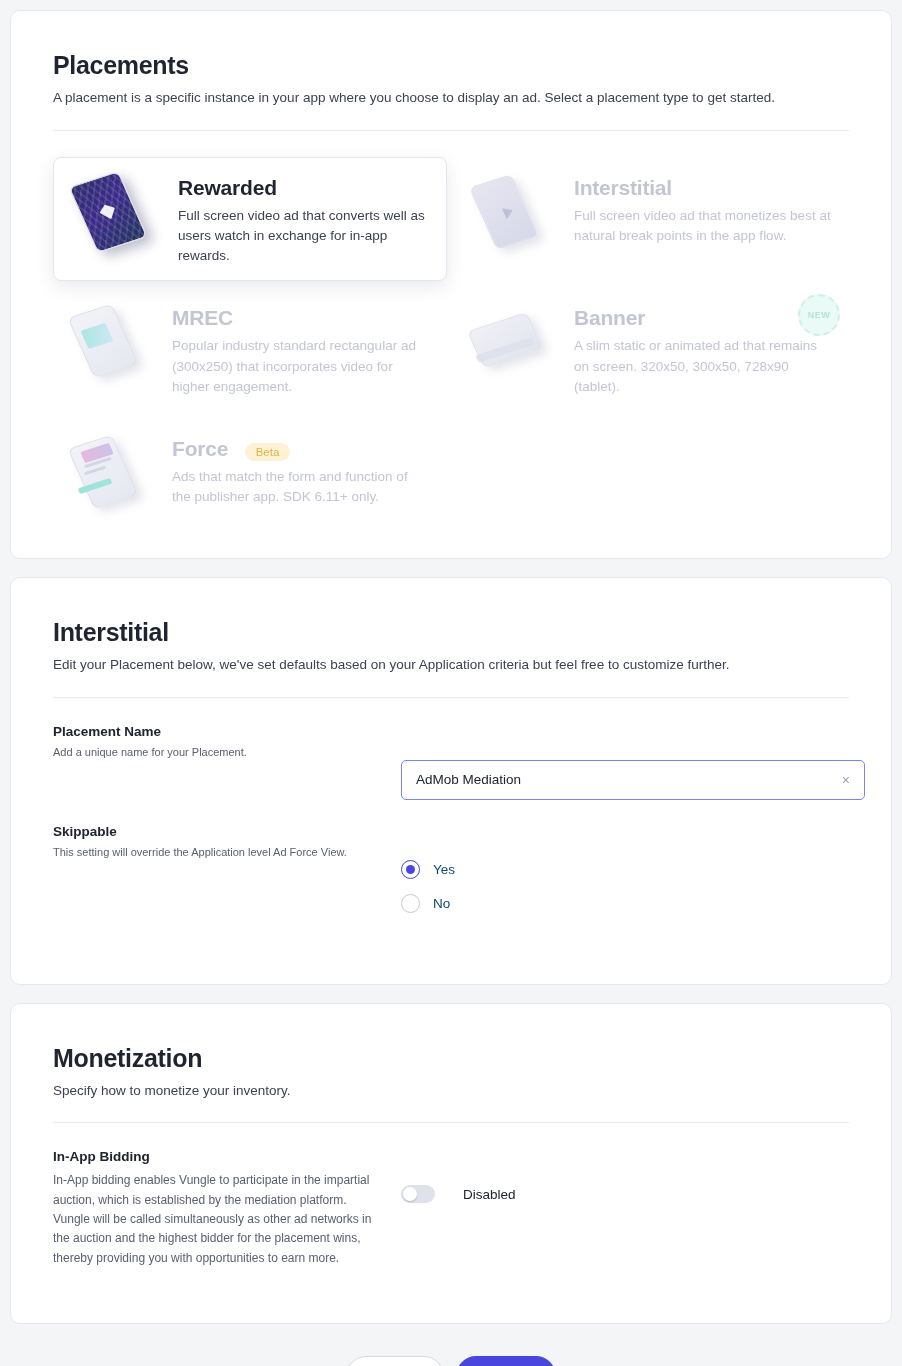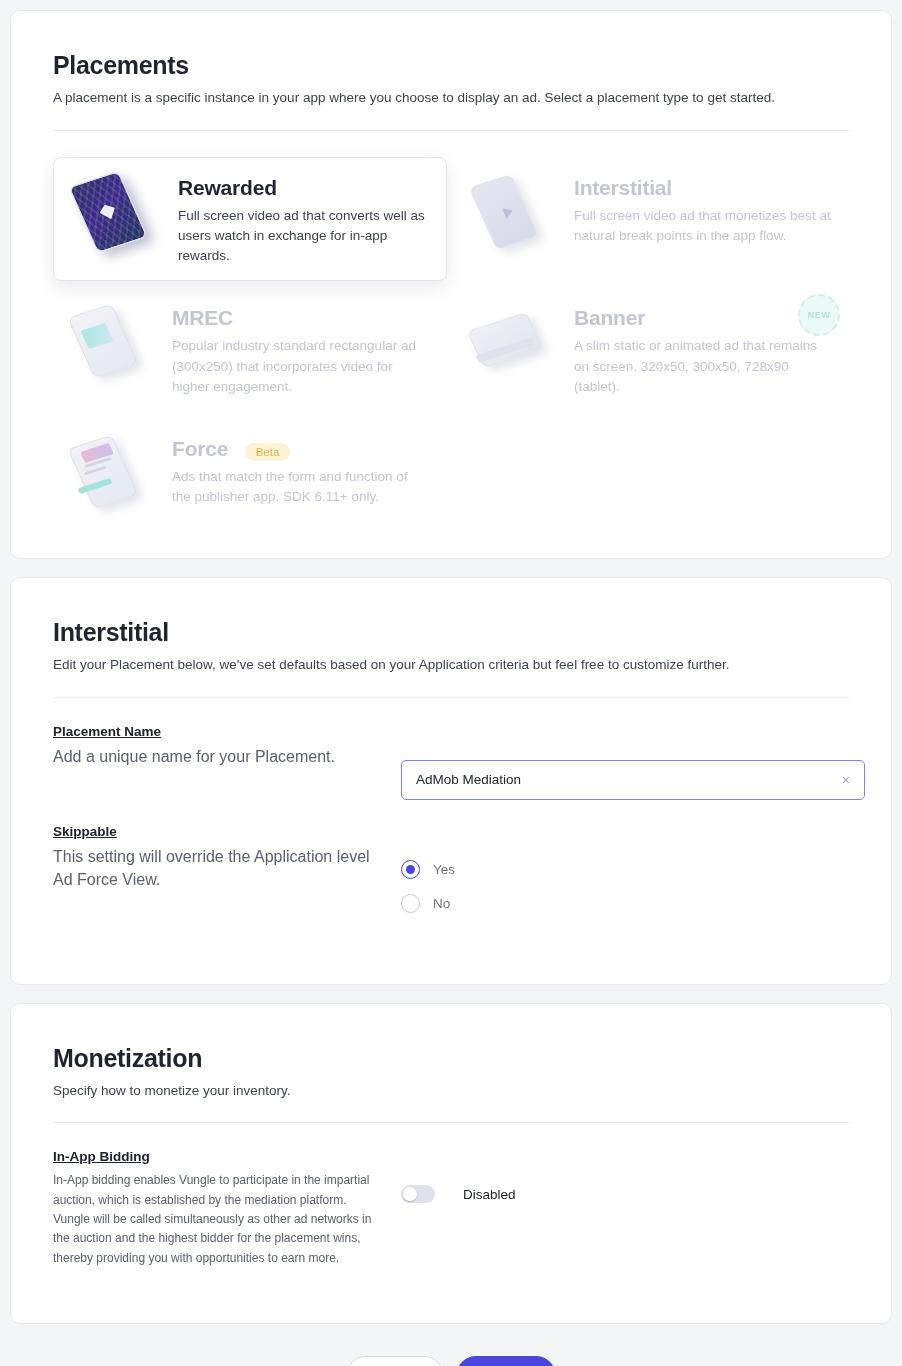--- a/index.html
+++ b/index.html
@@ -223,24 +223,23 @@
     width: 348px;
     min-width: 348px;
     padding-right: 16px;
   }
   .form-label .lab {
     font-size: 13.5px;
     font-weight: bold;
     color: #20242f;
     display: block;
     margin-bottom: 6px;
-    text-decoration: underline;
   }
   .form-label .hint {
-    font-size: 16px;
+    font-size: 11px;
     color: #5a6070;
     line-height: 1.45;
     display: block;
   }
   .form-control { flex: 1; margin-top: 36px; }
 
   .text-input {
     width: 464px;
     height: 40px;
     border: 1px solid #7b84f7;
@@ -285,21 +284,21 @@
     border-color: #4b45e0;
   }
   .radio.on::after {
     content: "";
     position: absolute;
     left: 4px; top: 4px;
     width: 9px; height: 9px;
     border-radius: 50%;
     background: #4b45e0;
   }
-  .radio-label { font-size: 13.5px; color: #737373; }
+  .radio-label { font-size: 13.5px; color: #0c4a6e; }
 
   .toggle-row { display: flex; align-items: center; gap: 14px; }
   .toggle {
     width: 34px; height: 18px;
     border-radius: 10px;
     background: #dfe2ea;
     position: relative;
     margin-right: 14px;
     flex-shrink: 0;
   }

